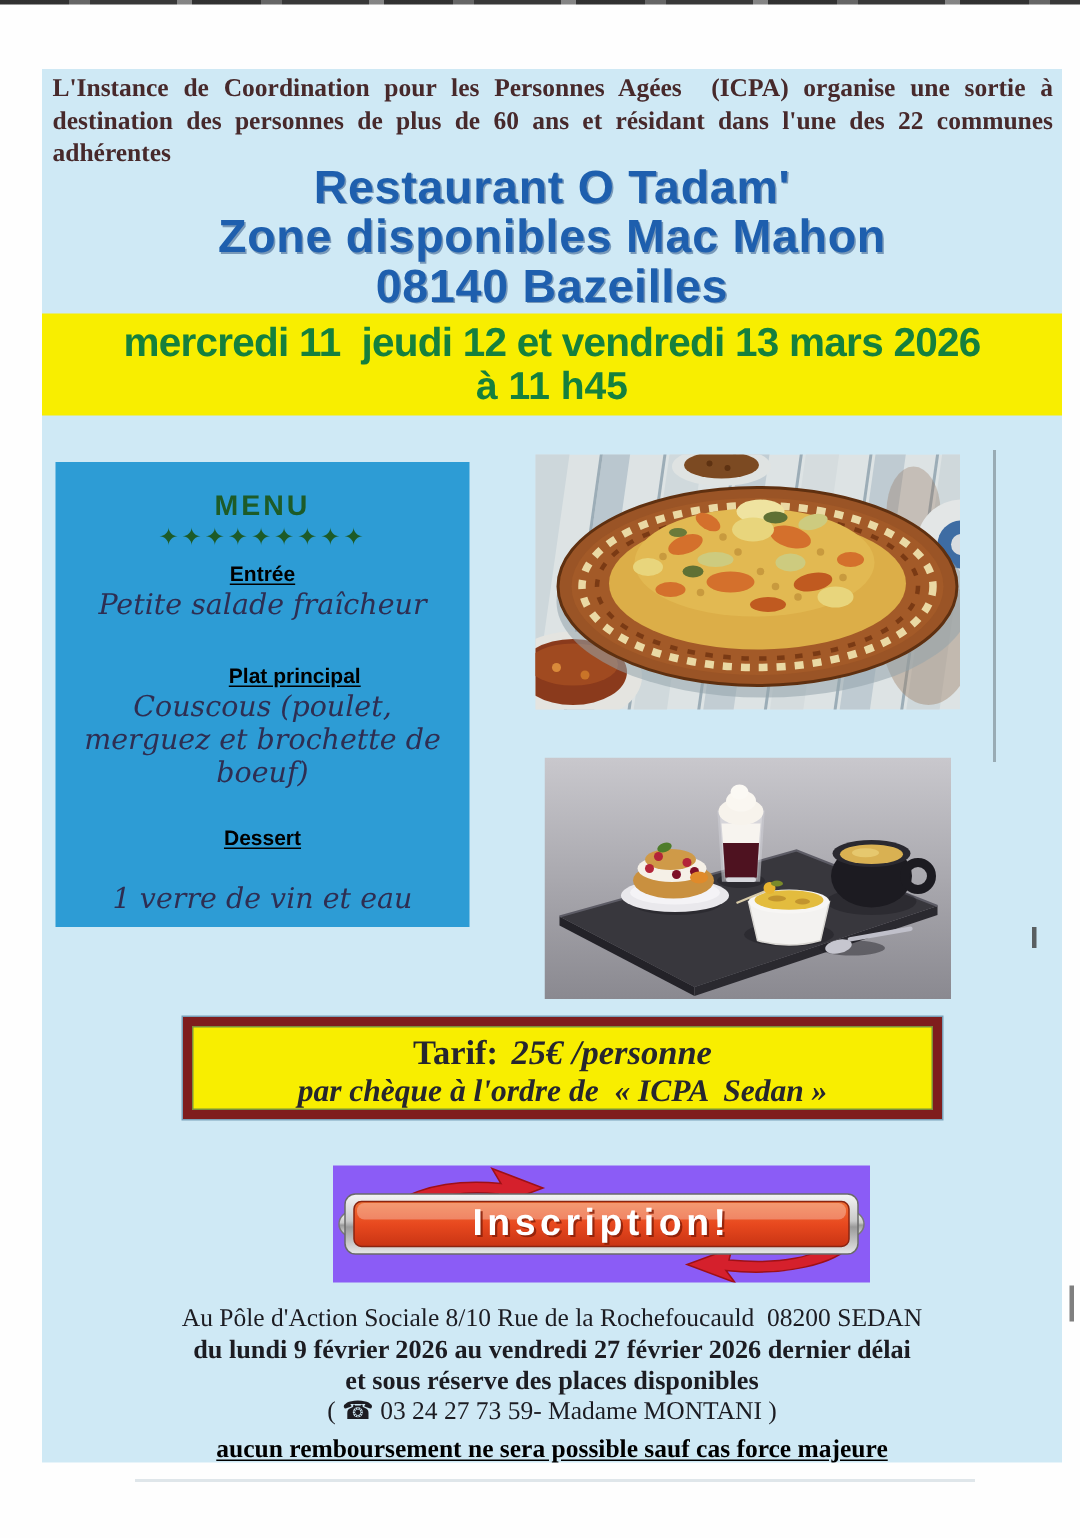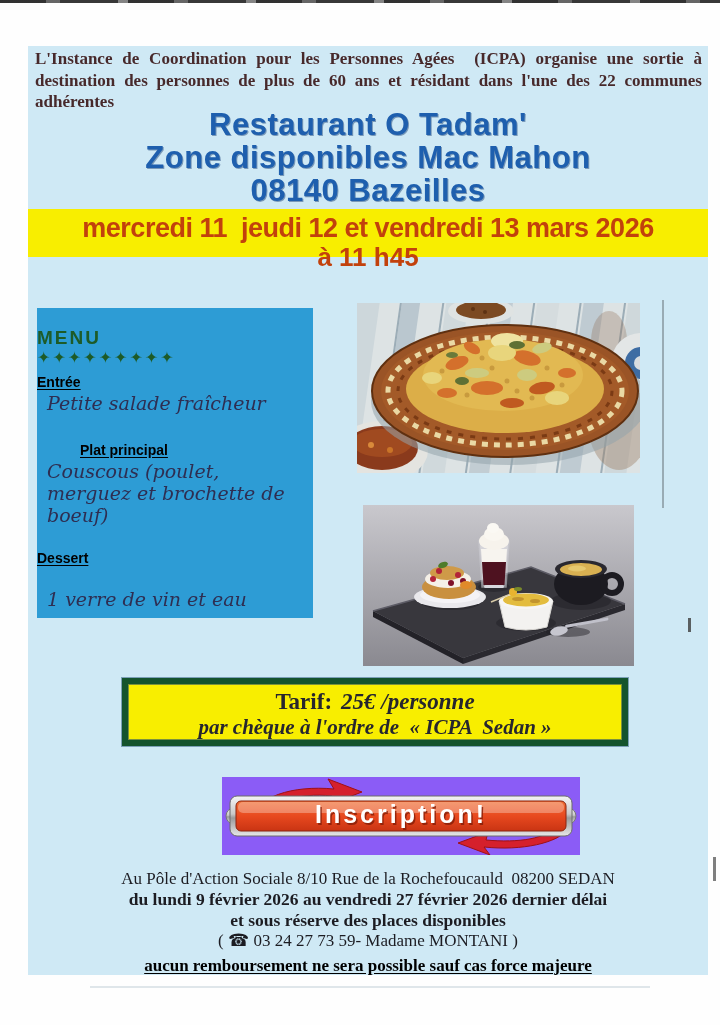--- a/index.html
+++ b/index.html
@@ -17,42 +17,42 @@
   .page{position:absolute;left:28px;top:46px;width:680px;height:929px;background:#cfe9f5;}
 
   .intro{position:absolute;left:7px;top:2px;width:667px;color:#47292b;
     font-weight:bold;font-size:17px;line-height:1.27;text-align:justify;white-space:pre-wrap;}
 
   .title{position:absolute;left:0;top:62px;width:680px;text-align:center;color:#1e5fae;
     font-family:"Liberation Sans",sans-serif;font-weight:bold;
     text-shadow:1px 1px 0 rgba(15,55,110,.45);}
   .title div{font-size:31px;line-height:33px;letter-spacing:.5px;}
 
-  .banner{position:absolute;left:0;top:163px;width:680px;height:48px;background:#f8ee00;
-    text-align:center;font-family:"Liberation Sans",sans-serif;font-weight:bold;color:#c2410c;}
+  .banner{position:absolute;left:0;top:163px;width:680px;height:68px;background:#f8ee00;
+    text-align:center;font-family:"Liberation Sans",sans-serif;font-weight:bold;color:#15803d;}
   .banner .b1{padding-top:4px;font-size:27px;line-height:30px;letter-spacing:-.5px;white-space:pre;}
   .banner .b2{font-size:26px;line-height:28px;}
 
   .menu-box{position:absolute;left:9px;top:262px;width:276px;height:310px;background:#2d9cd5;
-    text-align:left;}
+    text-align:center;}
   .menu-h{margin-top:19px;font-family:"Liberation Sans",sans-serif;font-weight:bold;
     font-size:19px;line-height:21px;letter-spacing:2px;color:#1d5b28;}
   .menu-stars{font-family:"DejaVu Sans",sans-serif;font-size:16px;line-height:19px;
     letter-spacing:2px;color:#1d5b28;}
   .menu-label{font-family:"Liberation Sans",sans-serif;font-weight:bold;font-size:14px;
     line-height:20px;color:#000000;text-decoration:underline;text-underline-offset:2px;}
   .menu-item{font-family:"DejaVu Serif",serif;font-style:italic;font-size:19px;line-height:22px;
     color:#2e2e52;margin:0 10px;}
   .mt1{margin-top:5px;} .mt2{margin-top:26px;padding-left:43px;} .mt3{margin-top:22px;} .mt4{margin-top:20px;}
 
   .photo{position:absolute;}
   .photo svg{display:block;}
 
   .tariff{position:absolute;left:94px;top:632px;width:506px;height:68px;box-sizing:border-box;
-    background:#f8ee00;border:6px solid #14532d;
+    background:#f8ee00;border:6px solid #7f1d1d;
     box-shadow:inset 0 0 0 1px rgba(20,70,110,.55), 0 0 0 1px rgba(20,70,110,.45);
     text-align:center;color:#26262e;}
   .tariff .l1{margin-top:4px;font-size:23px;line-height:27px;font-weight:bold;}
   .tariff .l1 .price{font-style:italic;margin-left:9px;white-space:pre-wrap;}
   .tariff .l2{font-size:21px;line-height:25px;font-weight:bold;font-style:italic;white-space:pre-wrap;}
 
   .inscription-panel{position:absolute;left:194px;top:731px;width:358px;height:78px;background:#8b5cf6;}
   .inscription-panel svg{display:block;cursor:pointer;}
 
   .footer{position:absolute;left:0;top:822px;width:680px;text-align:center;color:#1c1c22;}

